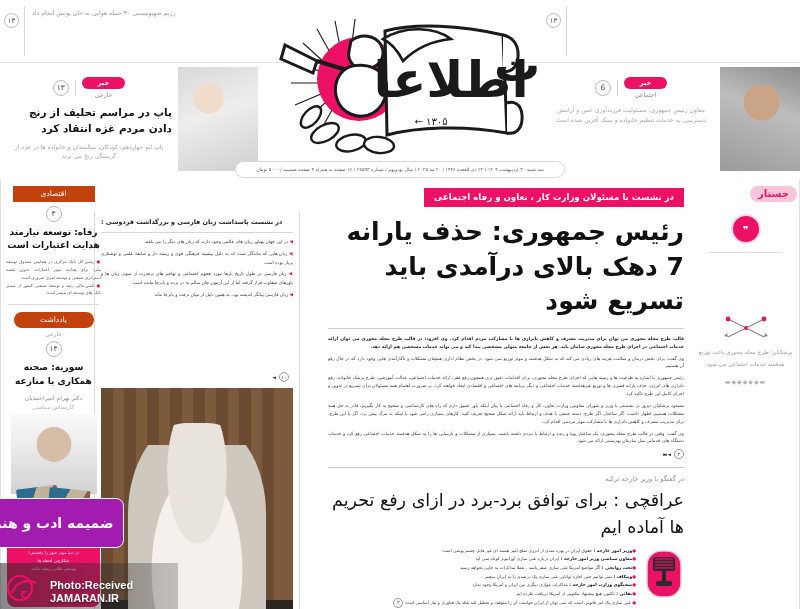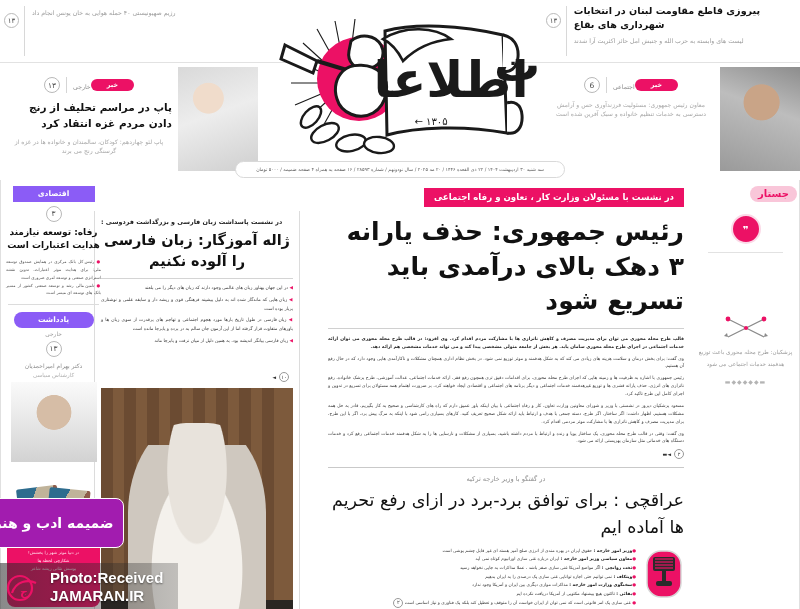--- a/index.html
+++ b/index.html
@@ -40,21 +40,21 @@
   .mh-side { position:absolute; top:4px; width:258px; height:104px; display:flex; }
   .mh-side.left { left:0; }
   .mh-side.right { right:0; }
 
   .mh-photo { flex:0 0 auto; width:80px; height:104px; overflow:hidden; position:relative; }
   .mh-body { flex:1 1 auto; padding:10px 6px 0 6px; }
 
   .badge-row { display:flex; flex-direction:row-reverse; align-items:center; justify-content:center; gap:6px; margin-bottom:7px; }
   .mh-side.left .badge-row { justify-content:center; }
   .pill {
-    display:flex; flex-direction:row; align-items:center; justify-content:flex-start;
+    display:flex; flex-direction:column; align-items:center; justify-content:flex-start;
   }
   .pill-chip {
     background:#ec1165; color:#fff; font-size:6.5px; font-weight:bold;
     border-radius:7px; padding:2px 16px; line-height:1.3;
   }
   .pill-cap { font-size:6.2px; color:#8d8d8d; margin-top:2px; }
   .vline { width:1px; height:16px; background:#d5d5d5; }
   .pagenum-circle.lg { width:16px; height:16px; font-size:7.5px; margin-top:0; }
   .mh-head { font-size:10.5px; font-weight:bold; line-height:1.5; color:#111; }
   .mh-sub { font-size:6.1px; color:#a7a7a7; line-height:1.55; text-align:center; margin-top:5px; }
@@ -90,21 +90,21 @@
   .lead-rule { height:1px; background:#d0d0d0; margin:9px 0 6px 0; }
 
   .lead-body { font-size:4.5px; line-height:1.75; color:#3e3e3e; text-align:justify; }
   .lead-body p { margin-bottom:4px; }
   .lead-body .lede { font-weight:bold; color:#1d1d1d; }
   .cont-mark { display:inline-flex; align-items:center; gap:3px; color:#333; font-size:5px; }
   .cont-circle { display:inline-flex; width:10px;height:10px;border-radius:50%;border:1px solid #999; align-items:center;justify-content:center;font-size:5px; }
 
   .sec-divider { height:1px; background:#c9c9c9; margin:8px 0 7px 0; }
 
-  .sub-kicker { font-size:6.6px; color:#8e8e8e; text-align:center; margin-bottom:4px; }
+  .sub-kicker { font-size:6.6px; color:#8e8e8e; text-align:right; margin-bottom:4px; }
   .sub-title { font-size:17.5px; font-weight:normal; line-height:1.5; color:#111; text-align:right; letter-spacing:-0.3px; }
 
   .bullets { margin-top:7px; display:flex; flex-direction:row-reverse; gap:8px; align-items:flex-start; }
   .bullets-list { flex:1 1 auto; font-size:4.4px; line-height:1.95; color:#3c3c3c; text-align:right; }
   .bullets-list .bl { display:block; }
   .bullets-list .bl b { color:#111; }
   .bullets-list .dot { color:#ec1165; font-weight:bold; }
   .mic-icon { flex:0 0 auto; width:40px; height:54px; }
 
   
@@ -114,22 +114,22 @@
   .c-rule { height:1px; background:#d4d4d4; margin:6px 0 5px 0; }
   .c-bullets { font-size:4.5px; line-height:1.95; color:#3a3a3a; text-align:justify; }
   .c-bullets .bl { display:block; margin-bottom:3px; }
   .c-bullets .dot { color:#ec1165; }
   .c-photo { position:absolute; left:6px; right:6px; bottom:0; height:252px; overflow:hidden; }
   .c-cont { position:absolute; right:10px; bottom:258px; }
 
   
   .col-left { position:absolute; top:0; left:0; width:106px; height:429px; padding:0 5px; border-left:1px solid #e0e0e0; }
   .ribbon {
-    position:relative; width:82px; margin:6px auto 0 auto; background:#8b5cf6; color:#fff;
-    font-size:7.5px; font-weight:bold; text-align:center; padding:3px 0 3.5px 0; line-height:1.2;
+    position:relative; width:82px; margin:6px auto 0 auto; background:#c2410c; color:#fff;
+    font-size:7.5px; font-weight:normal; text-align:center; padding:3px 0 3.5px 0; line-height:1.2;
   }
   .ribbon::before, .ribbon::after {
     content:""; position:absolute; top:0; width:0; height:0;
     border-top:9px solid transparent; border-bottom:9px solid transparent;
   }
   .ribbon::before { right:-7px; border-right:7px solid #fff; }
   .ribbon::after  { left:-7px;  border-left:7px solid #fff; }
   .ribbon.round { border-radius:9px; width:80px; }
   .ribbon.round::before, .ribbon.round::after { display:none; }
   .l-cap { font-size:5.8px; color:#9a9a9a; text-align:center; margin-top:3px; }
@@ -169,21 +169,21 @@
     margin:34px auto 0 auto; border:2px solid #fbd9e7;
   }
   .rail-divider { height:1px; background:#e2e2e2; margin:8px 10px; }
   .quill-icon { width:46px; height:26px; margin:62px auto 6px auto; display:block; }
   .rail-quote { font-size:5.6px; color:#9a9a9a; line-height:2.1; text-align:center; }
   .rail-orn { text-align:center; color:#b4b4b4; font-size:6px; letter-spacing:1px; margin-top:8px; }
 
   
   .watermark { position:absolute; left:0; bottom:0; width:178px; height:46px; z-index:40; }
   .wm-logo { position:absolute; left:6px; bottom:4px; width:40px; height:34px; }
-  .wm-text { position:absolute; left:50px; bottom:3px; color:#fff; font-size:15px; font-weight:bold; line-height:1.25; font-family:"Liberation Sans", sans-serif; direction:ltr; text-align:left; text-shadow:0 1px 2px rgba(0,0,0,0.5); }
+  .wm-text { position:absolute; left:50px; bottom:3px; color:#fff; font-size:11px; font-weight:bold; line-height:1.25; font-family:"Liberation Sans", sans-serif; direction:ltr; text-align:left; text-shadow:0 1px 2px rgba(0,0,0,0.5); }
   .wm-strip { position:absolute; left:0; bottom:0; width:178px; height:46px; background:linear-gradient(to right, rgba(40,40,40,0.55), rgba(40,40,40,0.25)); }
 
   
   .ph { position:absolute; inset:0; }
   .ph-pope { background:
       radial-gradient(circle at 38% 30%, #f0dccb 0 17%, transparent 18%),
       linear-gradient(160deg,#d9d9d9 0%, #ededed 45%, #cfcfcf 100%); }
   .ph-man  { background:
       radial-gradient(circle at 52% 34%, #c9a487 0 22%, transparent 23%),
       linear-gradient(200deg,#8d8d8d 0%, #bdbdbd 40%, #9a9a9a 100%); }
@@ -207,24 +207,20 @@
 </head>
 <body>
 
 <div class="page">
 
   <div class="topstrip">
 
     <div class="teaser right">
       <div class="pagenum-circle">۱۳</div>
       <div class="teaser-divider"></div>
-      <div class="teaser-text">
-        <div class="t-head">پیروزی قاطع مقاومت لبنان در انتخابات شهرداری های بقاع</div>
-        <div class="t-sub">لیست های وابسته به حزب الله و جنبش امل حائز اکثریت آرا شدند</div>
-      </div>
     </div>
 
     <div class="teaser left">
       <div class="pagenum-circle">۱۳</div>
       <div class="teaser-divider"></div>
       <div class="teaser-text">
         <div class="t-sub">رژیم صهیونیستی ۴۰ حمله هوایی به خان یونس انجام داد</div>
       </div>
     </div>
   </div>
@@ -311,21 +307,21 @@
     </div>
 
     <div class="dateline-rule"></div>
     <div class="dateline">سه شنبه ۳۰ اردیبهشت ۱۴۰۴ / ۲۲ ذی القعده ۱۴۴۶ / ۲۰ مه ۲۰۲۵ / سال نودونهم / شماره ۲۸۵۹۳ / ۱۶ صفحه به همراه ۴ صفحه ضمیمه / ۵۰۰۰ تومان</div>
   </div>
 
   <div class="body-area">
 
     <div class="col-lead">
       <div class="kicker-bar">در نشست با مسئولان وزارت کار ، تعاون و رفاه اجتماعی</div>
-      <div class="lead-title">رئیس جمهوری: حذف یارانه ۳ دهک بالای درآمدی باید تسریع شود</div>
+      <div class="lead-title">رئیس جمهوری: حذف یارانه 7 دهک بالای درآمدی باید تسریع شود</div>
       <div class="lead-rule"></div>
 
       <div class="lead-body">
         <p class="lede">قالب طرح محله محوری می توان برای مدیریت مصرف و کاهش ناترازی ها با مشارکت مردم اقدام کرد. وی افزود: در قالب طرح محله محوری می توان ارائه خدمات اجتماعی در اجرای طرح محله محوری سامان یابد. هر بخش از جامعه متولی مشخصی پیدا کند و می تواند خدمات مشخصی هم ارائه دهد.</p>
         <p>وی گفت: برای بخش درمان و سلامت هزینه های زیادی می کند که به شکل هدفمند و موثر توزیع نمی شود. در بخش نظام اداری همچنان مشکلات و ناکارآمدی هایی وجود دارد که در حال رفع آن هستیم.</p>
         <p>رئیس جمهوری با اشاره به ظرفیت ها و زمینه هایی که اجرای طرح محله محوری، برای اقدامات دقیق تری همچون رفع فقر، ارائه خدمات اجتماعی، عدالت آموزشی، طرح پزشک خانواده، رفع ناترازی های انرژی، حذف یارانه قشری ها و توزیع غیرهدفمند خدمات اجتماعی و دیگر برنامه های اجتماعی و اقتصادی ایجاد خواهند کرد، بر ضرورت اهتمام همه مسئولان برای تسریع در تدوین و اجرای کامل این طرح تاکید کرد.</p>
         <p>مسعود پزشکیان دیروز در نشستی با وزیر و شورای معاونین وزارت تعاون، کار و رفاه اجتماعی با بیان اینکه باور عمیق دارم که راه های کارشناسی و صحیح به کار بگیریم، قادر به حل همه مشکلات هستیم، اظهار داشت: اگر ساختار، اگر طرح، دسته جمعی با هدف و ارتباط باید ارائه شکل صحیح تعریف کنید. کارهای بسیاری رامی شود با اینکه به مرگ پیش برد، اگر با این طرح، برای مدیریت مصرف و کاهش ناترازی ها با مشارکت موثر مردمی اقدام کرد.</p>
         <p>وی گفت: وقتی در قالب طرح محله محوری، یک ساختار پویا و زنده و ارتباط با مردم داشته باشید، بسیاری از مشکلات و نارسایی ها را به شکل هدفمند خدمات اجتماعی رفع کرد و خدمات دستگاه های خدماتی مثل سازمان بهزیستی ارائه می شود.</p>
         <div class="cont-mark">
           <span class="cont-circle">۲</span>
@@ -364,21 +360,20 @@
             </g>
             <rect x="18" y="24" width="4" height="10" fill="#2b2b2b"></rect>
             <rect x="12" y="34" width="16" height="5" rx="2" fill="#2b2b2b"></rect>
           </svg>
         </div>
       </div>
     </div>
 
     <div class="col-center">
       <div class="c-kicker">در نشست پاسداشت زبان فارسی و بزرگداشت فردوسی :</div>
-      <div class="c-title">ژاله آموزگار: زبان فارسی را آلوده نکنیم</div>
       <div class="c-rule"></div>
       <div class="c-bullets">
         <span class="bl"><span class="dot">◀</span> <span>در این جهان پهناور زبان های عالمی وجود دارند که زبان های دیگر را می بلعند</span></span>
         <span class="bl"><span class="dot">◀</span> <span>زبان هایی که ماندگار شده اند به دلیل پیشینه فرهنگی قوی و ریشه دار و سابقه علمی و نوشتاری پربار بوده است</span></span>
         <span class="bl"><span class="dot">◀</span> <span>زبان فارسی در طول تاریخ بارها مورد هجوم اجتماعی و تهاجم های پرقدرت از سوی زبان ها و باورهای متفاوت قرار گرفته اما از این آزمون جان سالم به در برده و پابرجا مانده است</span></span>
         <span class="bl"><span class="dot">◀</span> <span>زبان فارسی بیانگر اندیشه بود، به همین دلیل از میان نرفت و پابرجا ماند</span></span>
       </div>
       <div class="c-cont cont-mark">
         <span class="cont-circle">۱۰</span>
         <span>◄</span>
@@ -402,20 +397,21 @@
         <span class="bl"><span class="dot">●</span> <span>تامین مالی رشد و توسعه صنعتی کشور از مسیر بانک های توسعه ای میسر است</span></span>
       </div>
 
       <div class="l-rule"></div>
 
       <div class="ribbon round">یادداشت</div>
       <div class="l-cap">خارجی</div>
       <div class="l-pagenum">
         <span class="pagenum-circle lg">۱۳</span>
       </div>
+      <div class="l-title">سوریه: صحنه همکاری یا منازعه</div>
       <div class="l-author">دکتر بهرام امیراحمدیان</div>
       <div class="l-authorrole">کارشناس سیاسی</div>
       <div class="l-photo">
           <div class="ph ph-author"></div>
         </div>
 
       <div class="supplement">
         <div class="supp-cards">
           <div class="ph-supp" style="left:6px; right:34px; top:0; bottom:0; transform:rotate(-7deg);"></div>
           <div class="ph-supp" style="left:34px; right:6px; top:2px; bottom:-2px; transform:rotate(6deg);"></div>

